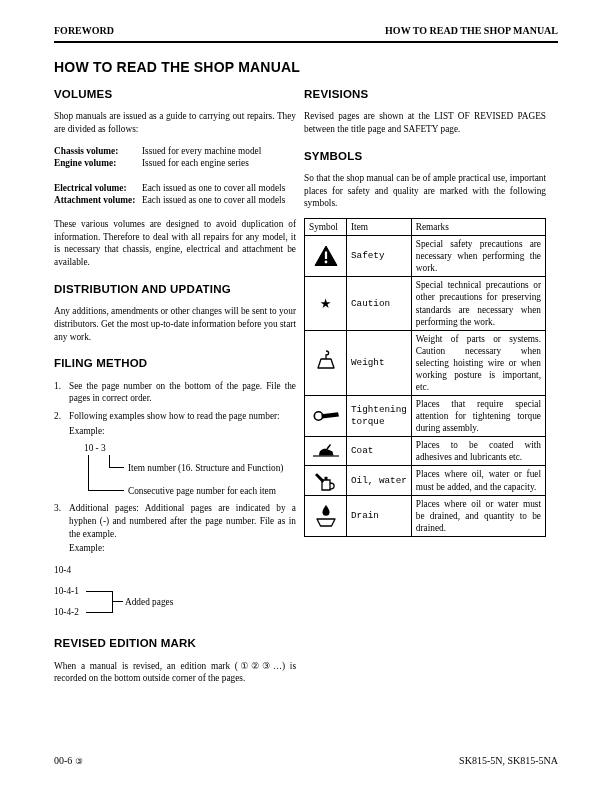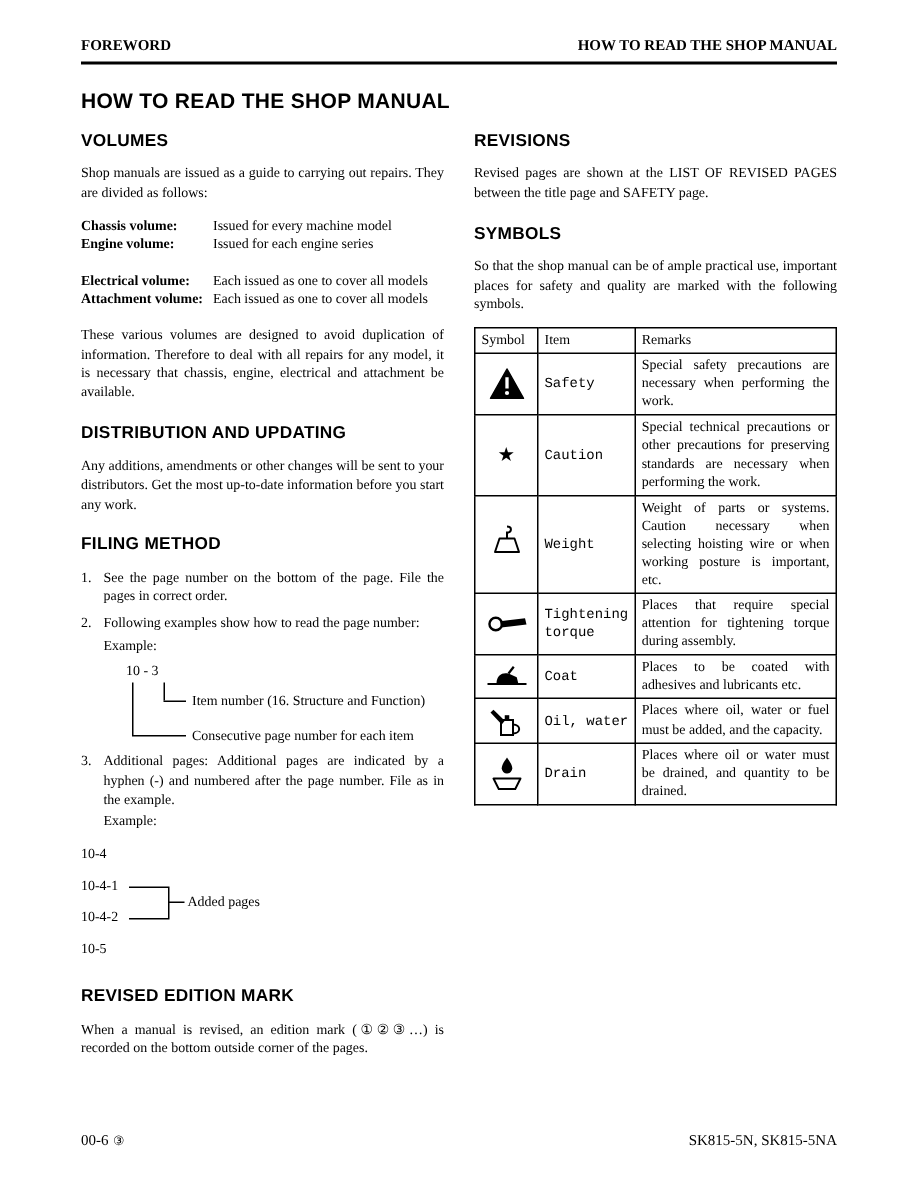--- a/index.html
+++ b/index.html
@@ -17,21 +17,21 @@
   .running-head {
     display: flex; justify-content: space-between; align-items: flex-end;
     font-weight: bold; font-size: 10px;
     border-bottom: 2.5px solid #000; padding-bottom: 3px;
   }
   .title {
     font-family: "Liberation Sans", sans-serif;
     font-size: 14px; font-weight: bold; letter-spacing: .2px;
     margin: 15px 0 4px 0;
   }
-  .columns { display: flex; gap: 20px; margin-top: 8px; }
+  .columns { display: flex; gap: 8px; margin-top: 8px; }
   .col { flex: 0 0 242px; width: 242px; }
   h2.sec {
     font-family: "Liberation Sans", sans-serif;
     font-size: 11.5px; font-weight: bold; letter-spacing: .2px;
     margin: 13px 0 8px 0;
   }
   .col h2.sec:first-child { margin-top: 2px; }
   p.body { text-align: justify; margin-bottom: 8px; }
 
   
@@ -161,21 +161,20 @@
         <div class="li-body">
           <div>Additional pages: Additional pages are indicated by a hyphen (-) and numbered after the page number. File as in the example.</div>
           <div class="example-line">Example:</div>
         </div>
       </div>
 
       <div class="ap-block">
         <div class="ap-row">10-4</div>
         <div class="ap-row">10-4-1</div>
         <div class="ap-row">10-4-2</div>
-        <div class="ap-row">10-5</div>
         <div class="ln ap-stub1"></div>
         <div class="ln ap-stub2"></div>
         <div class="ln ap-v"></div>
         <div class="ln ap-mid"></div>
         <span class="ap-label">Added pages</span>
       </div>
 
       <h2 class="sec">REVISED EDITION MARK</h2>
       <p class="body">When a manual is revised, an edition mark (①②③…) is recorded on the bottom outside corner of the pages.</p>
 

